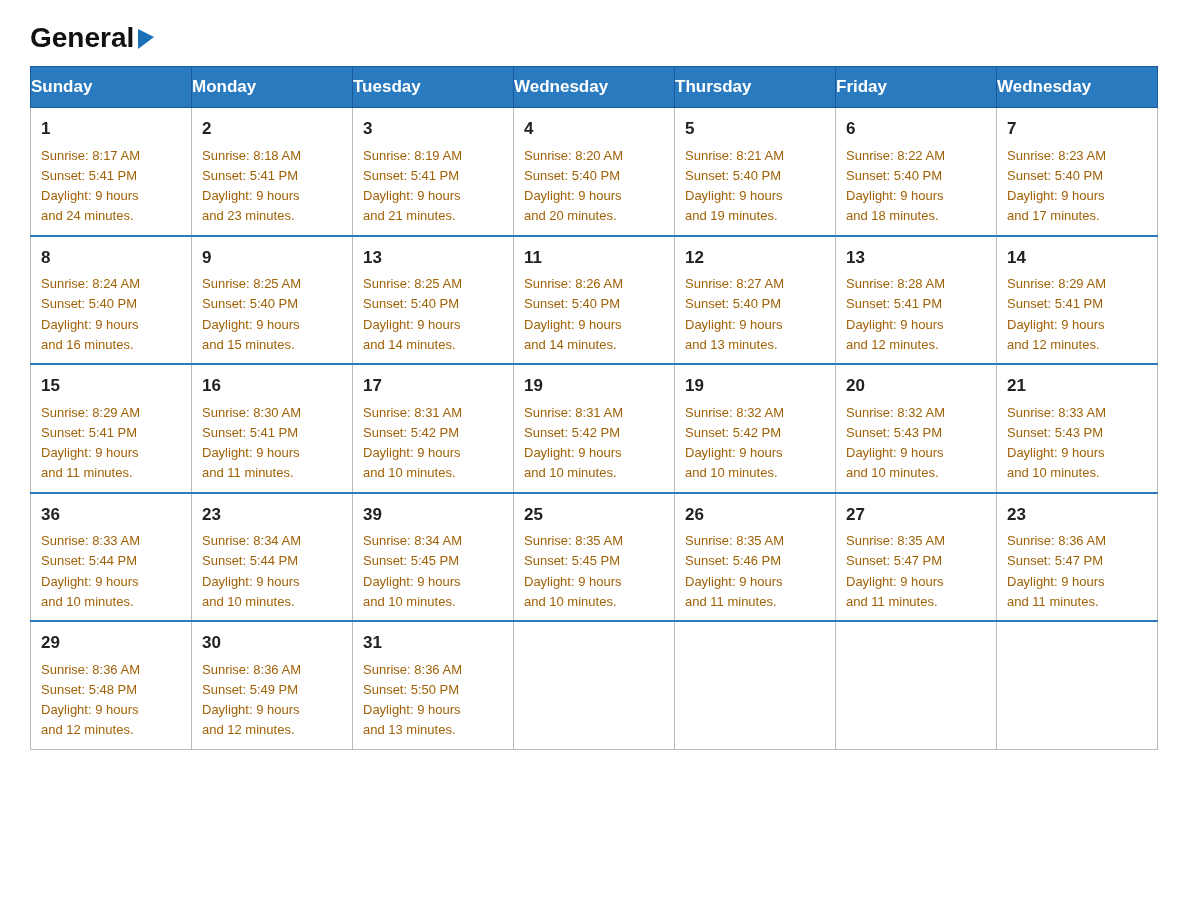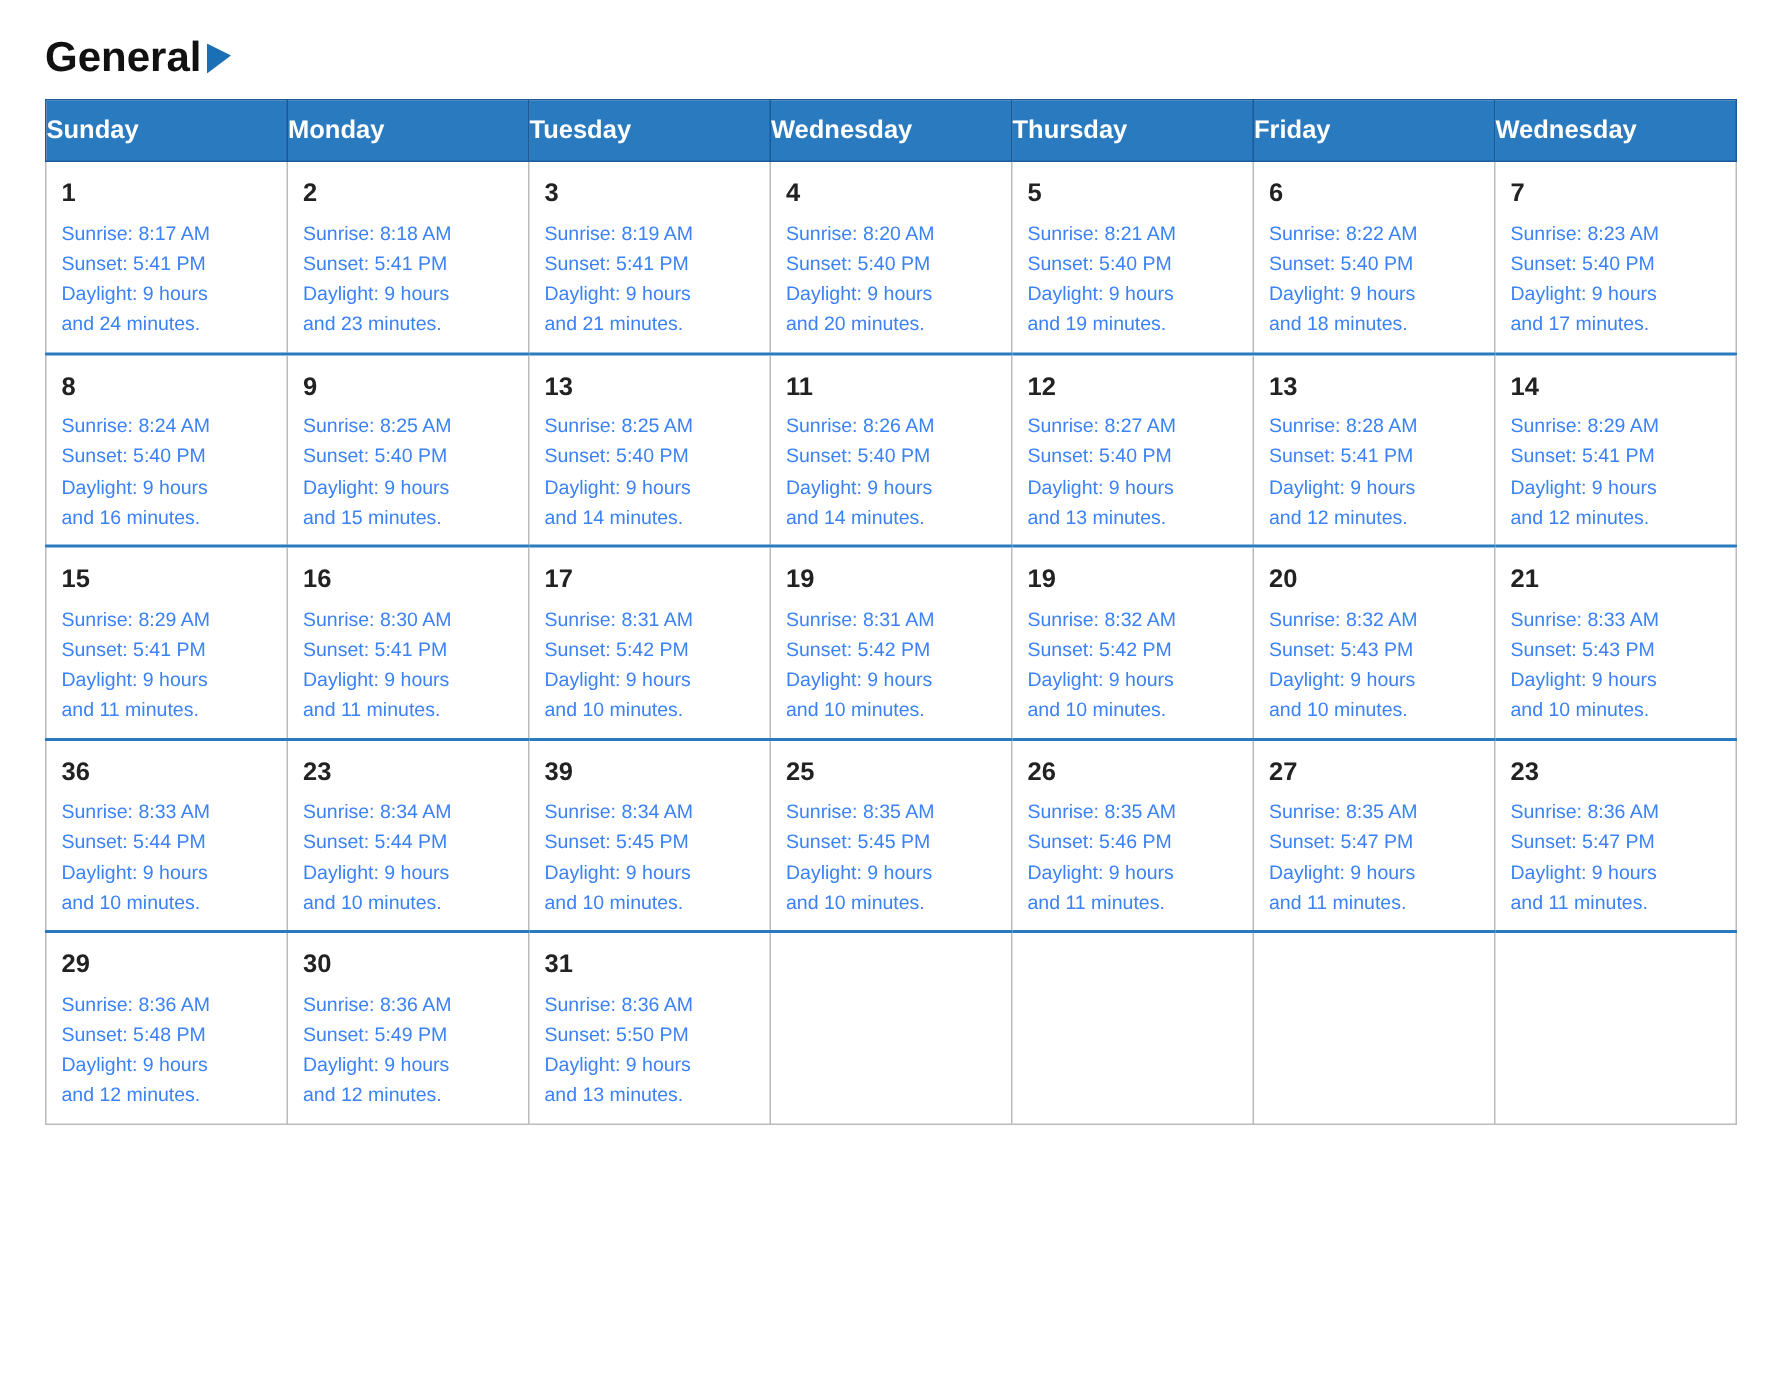--- a/index.html
+++ b/index.html
@@ -75,21 +75,21 @@
       border-bottom: 2px solid #2a7abf;
     }
     .day-number {
       font-size: 17px;
       font-weight: bold;
       display: block;
       margin-bottom: 4px;
     }
     .day-info {
       font-size: 13px;
-      color: #3b82f6;
+      color: #a16207;
       line-height: 1.55;
     }
     .empty-cell {
       background: #fff;
     }
   </style>
 </head>
 <body>
 
 <div class="header-row">

